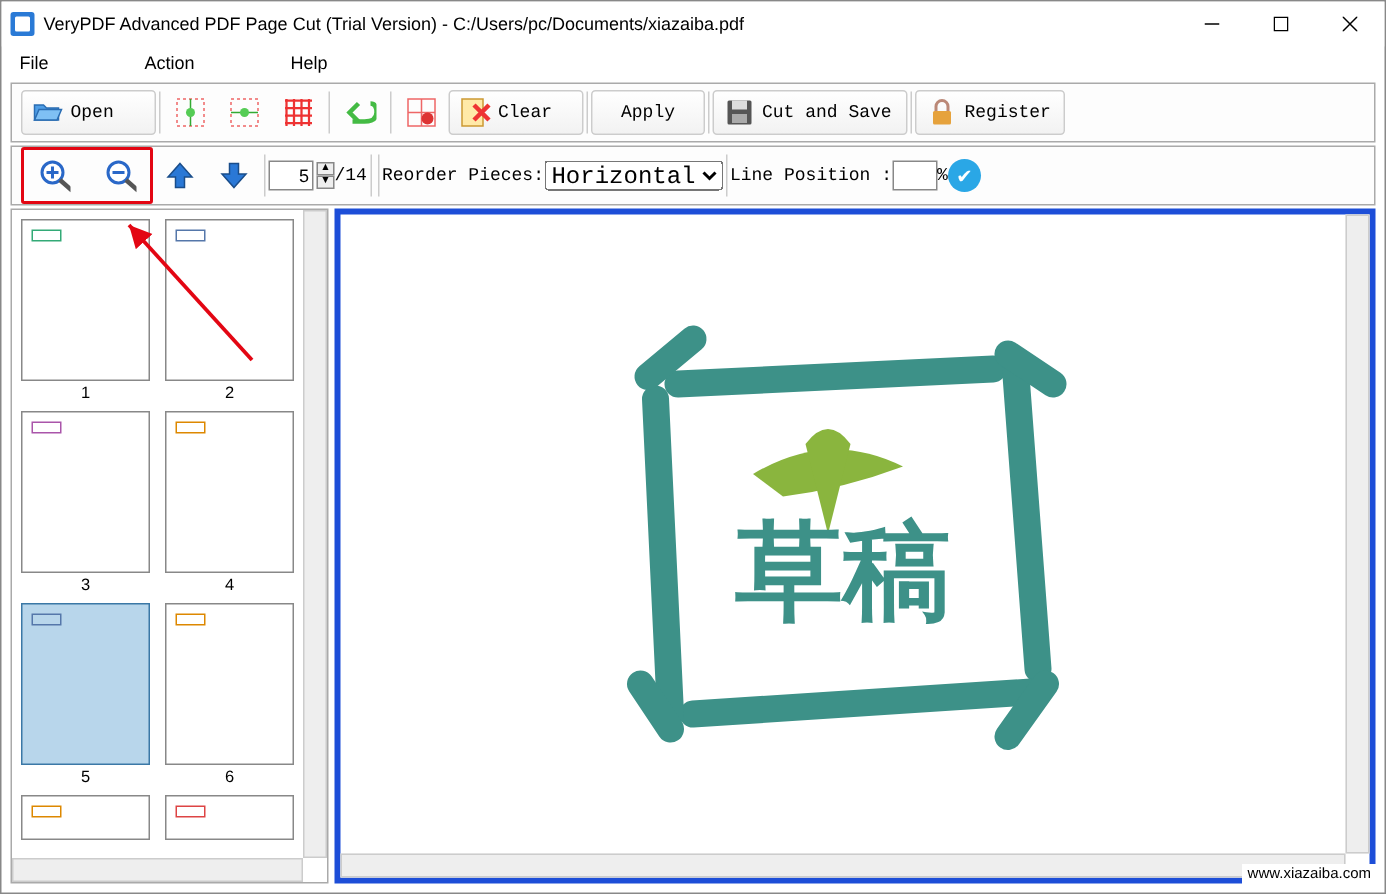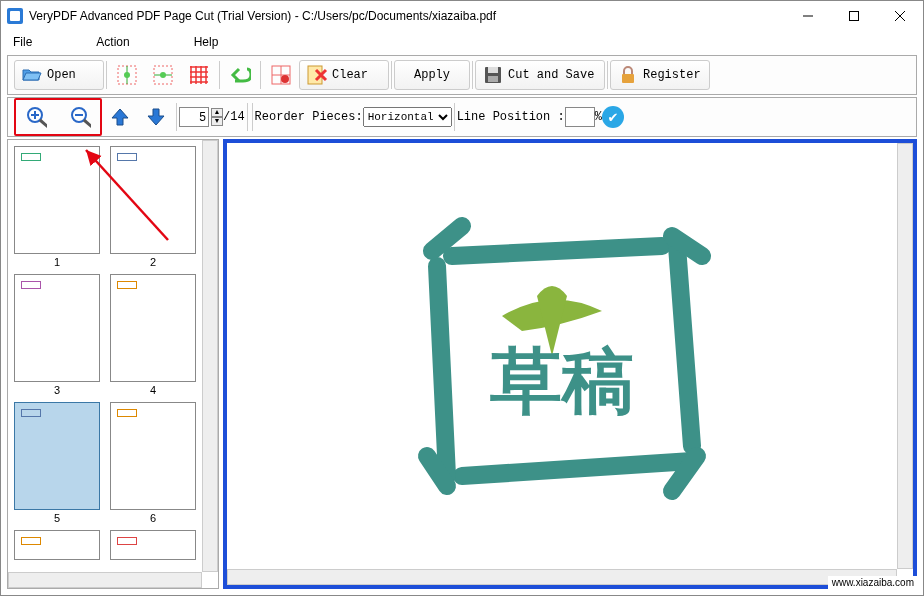--- a/index.html
+++ b/index.html
@@ -18,21 +18,21 @@
   .tbtn.wide { min-width:90px; justify-content:flex-start; }
   .tsep { width:1px; height:28px; background:#ccc; margin:0 2px; }
   .lbl { font-size: 12px; font-family: "Courier New", monospace; }
   .iconbox { width:22px; height:22px; display:flex; align-items:center; justify-content:center; }
   svg { display:block; }
   .zoomgroup { border:2px solid #e30613; padding:2px; display:flex; gap:8px; border-radius:2px; }
   .spinwrap { display:flex; align-items:center; gap:2px; }
   .spinwrap input { width:30px; height:20px; font-size:12px; text-align:right; padding-right:2px; border:1px solid #888; }
   .spinbtns { display:flex; flex-direction:column; }
   .spinbtns div { width:12px; height:9px; border:1px solid #888; font-size:7px; line-height:6px; text-align:center; background:#eee; }
-  select { font-size:11px; font-family:"Courier New", monospace; height:20px; }
+  select { font-size:16px; font-family:"Courier New", monospace; height:20px; }
   .txtsmall { width:30px; height:20px; font-size:12px; border:1px solid #888; }
   .content { display:flex; height: calc(596px - 30px - 22px - 88px); padding: 0 6px 6px 6px; gap:4px; }
   .thumbs { width: 212px; border:1px solid #aaa; background:#fff; position:relative; overflow:hidden; }
   .thumbgrid { position:absolute; inset:0 16px 16px 0; padding:6px; display:grid; grid-template-columns: 1fr 1fr; gap:6px 10px; align-content:start; }
   .thumbcell { display:flex; flex-direction:column; align-items:center; }
   .thumbpage { width:86px; height:108px; border:1px solid #888; background:#fff; position:relative; }
   .thumbpage.sel { background:#b8d6eb; border-color:#3b78a6; }
   .thumbmark { position:absolute; top:6px; left:6px; width:20px; height:8px; border:1px solid #a88; }
   .thumbmark.g{border-color:#3a7;} .thumbmark.b{border-color:#57a;} .thumbmark.p{border-color:#a5a;} .thumbmark.o{border-color:#d80;}
   .thumbnum { font-size:11px; margin-top:2px; }

